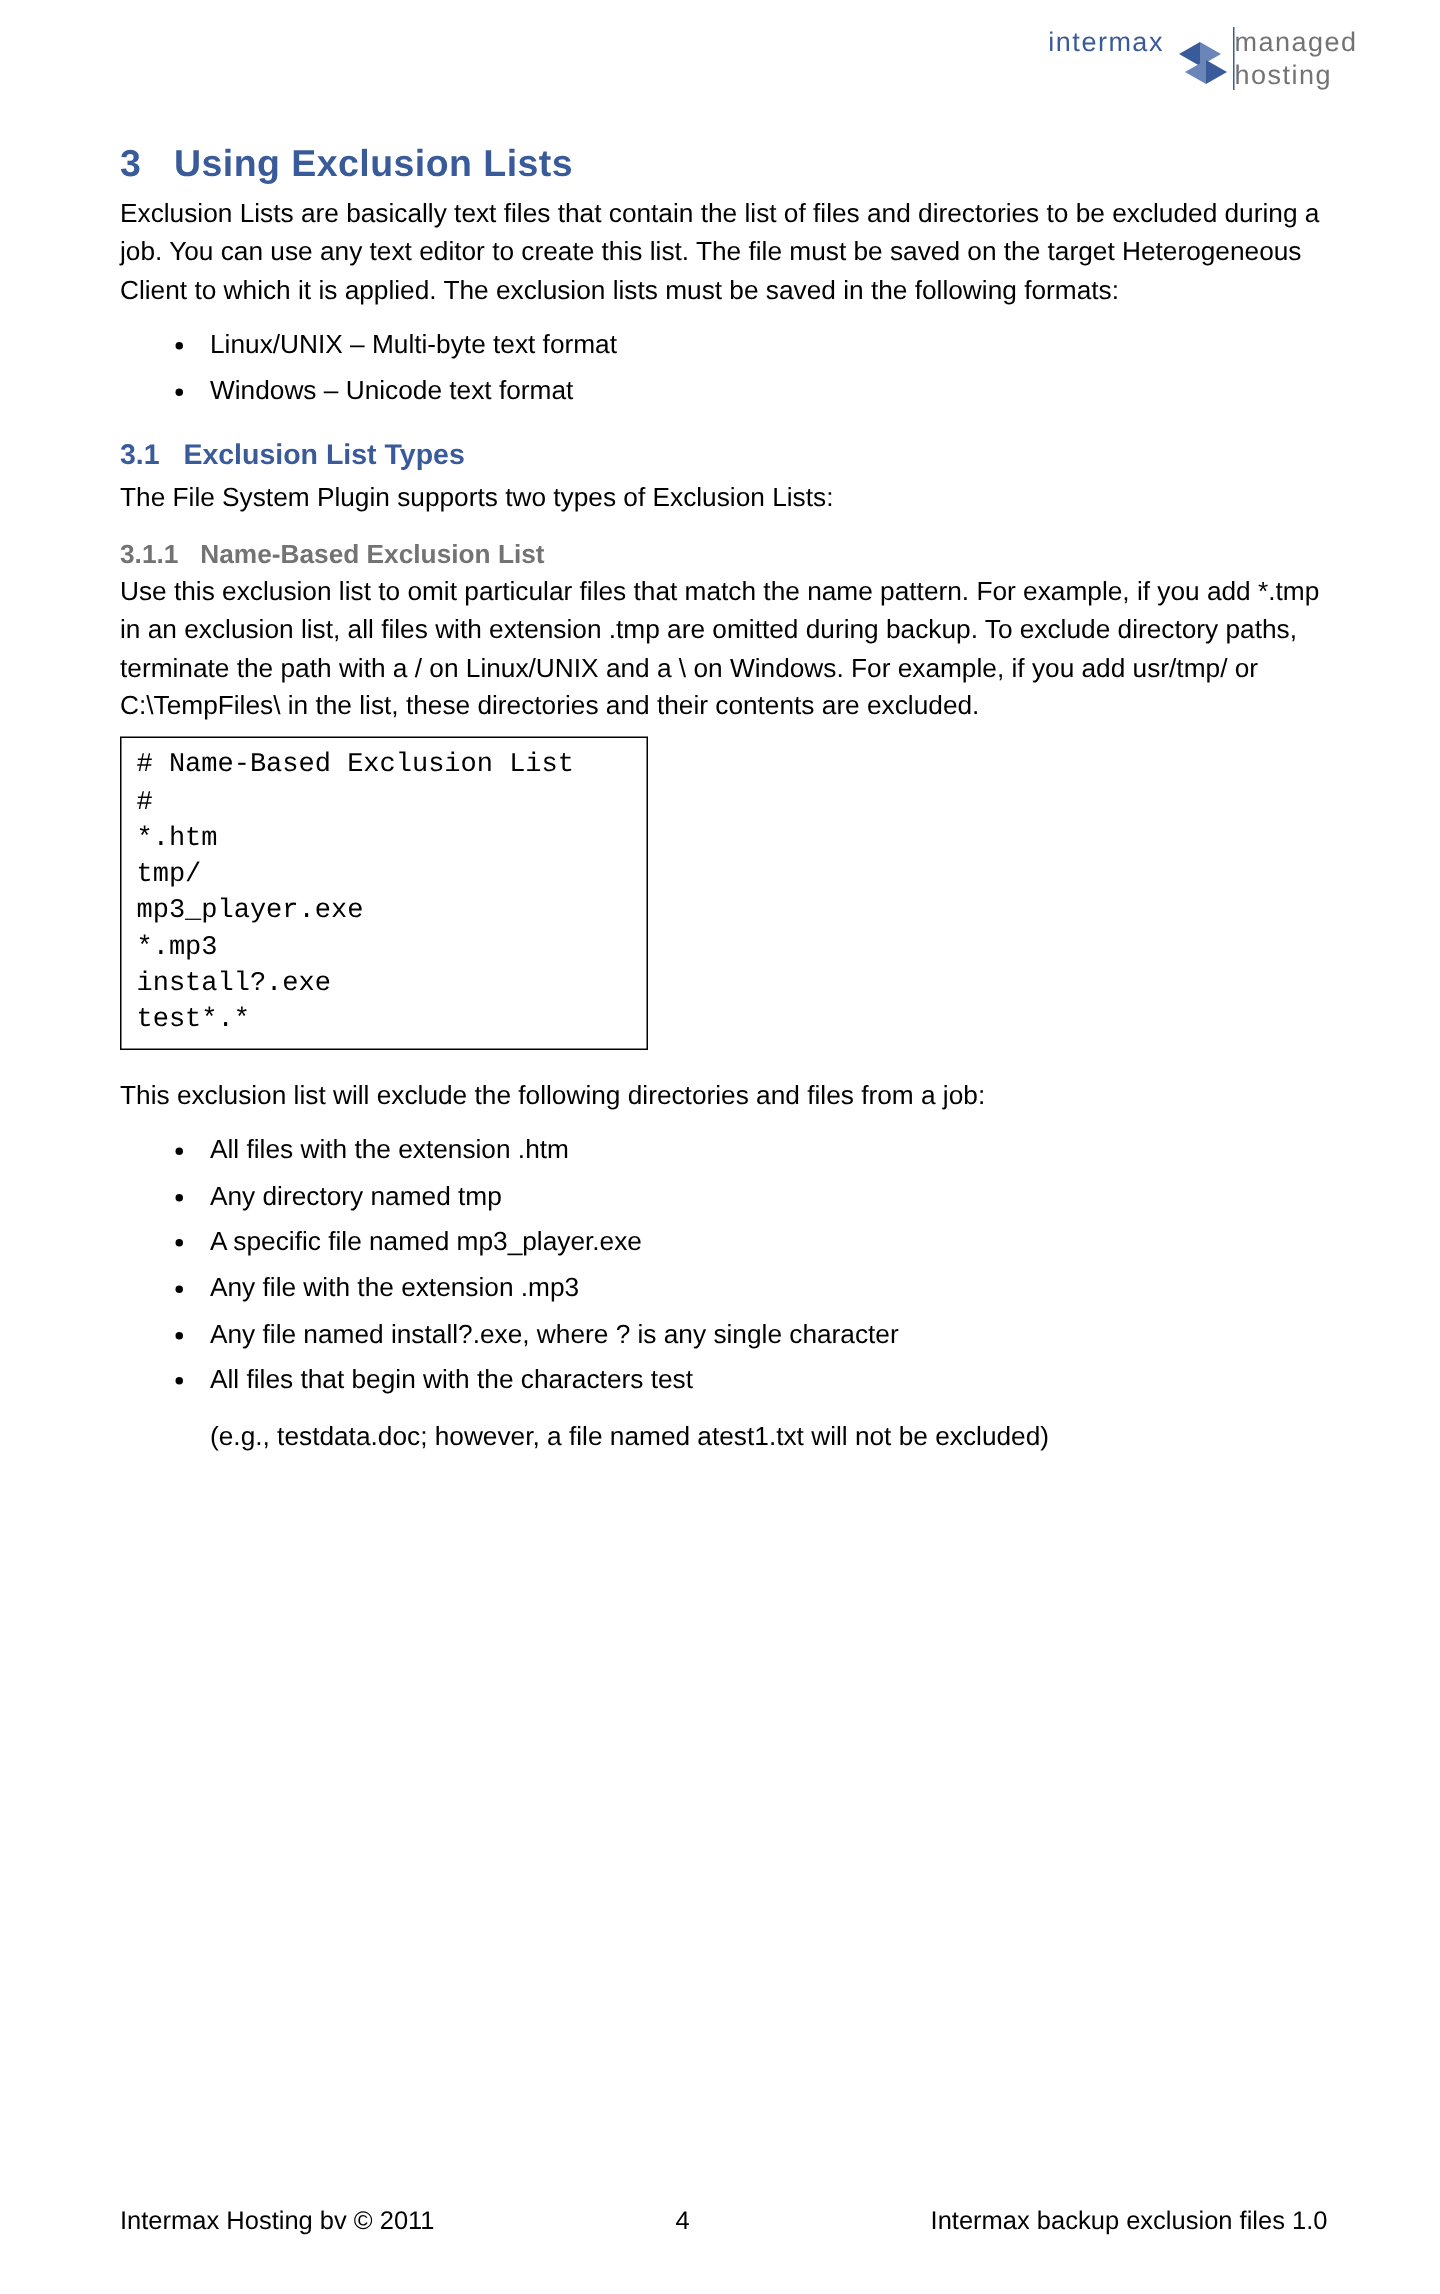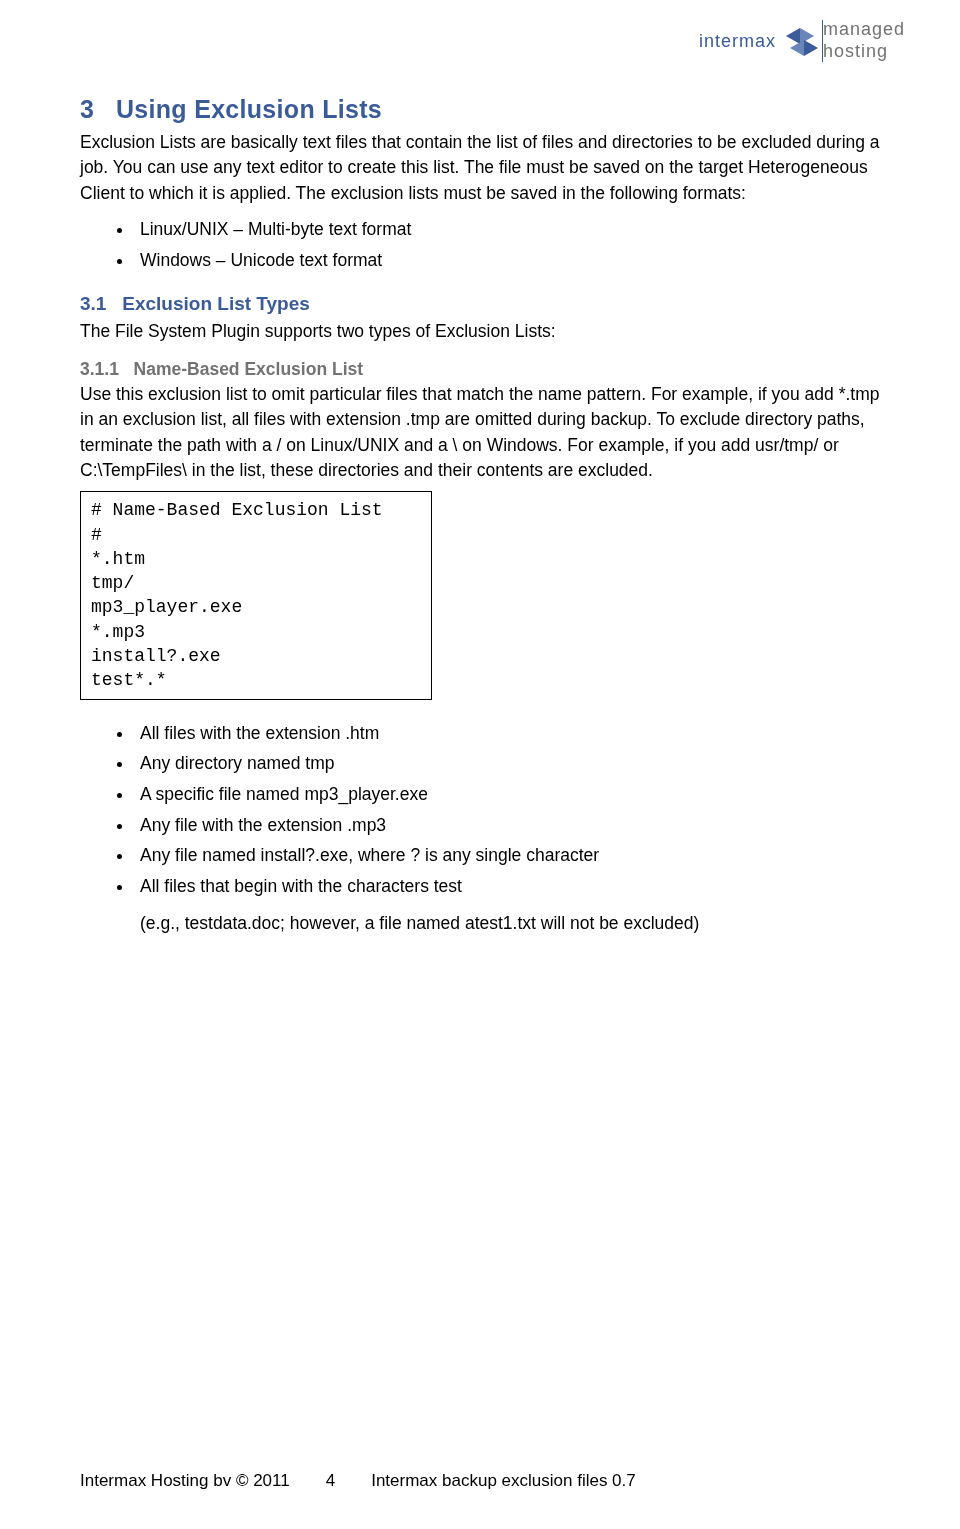--- a/index.html
+++ b/index.html
@@ -18,21 +18,21 @@
     padding: 95px 75px 0 80px;
     box-sizing: border-box;
     height: 100%;
     position: relative;
   }
   .logo {
     position: absolute;
     top: 18px;
     right: 55px;
     display: flex;
-    align-items: center;
+    align-items: flex-start;
   }
   .logo-text-left {
     color: #3a5b9a;
     font-size: 18px;
     letter-spacing: 1px;
     font-weight: 400;
   }
   .logo-mark {
     width: 46px;
     height: 46px;
@@ -93,21 +93,21 @@
     width: 330px;
     margin: 8px 0 18px 0;
     white-space: pre;
   }
   .footer {
     position: absolute;
     bottom: 38px;
     left: 80px;
     right: 75px;
     display: flex;
-    justify-content: flex-start;
+    justify-content: space-between;
     font-size: 17px;
     color: #000;
     gap: 36px;
   }
   .sub-li {
     padding-left: 60px;
     font-size: 17.5px;
     line-height: 1.45;
     margin-top: -4px;
   }
@@ -158,30 +158,31 @@
 
   <div class="codebox"># Name-Based Exclusion List
 #
 *.htm
 tmp/
 mp3_player.exe
 *.mp3
 install?.exe
 test*.*</div>
 
+  <p>This exclusion list will exclude the following directories and files from a job:</p>
 
   <ul>
     <li>All files with the extension .htm</li>
     <li>Any directory named tmp</li>
     <li>A specific file named mp3_player.exe</li>
     <li>Any file with the extension .mp3</li>
     <li>Any file named install?.exe, where ? is any single character</li>
     <li>All files that begin with the characters test</li>
   </ul>
   <p class="sub-li">(e.g., testdata.doc; however, a file named atest1.txt will not be excluded)</p>
 
   <div class="footer">
     <span>Intermax Hosting bv © 2011</span>
     <span>4</span>
-    <span>Intermax backup exclusion files 0.7</span>
+    <span>Intermax backup exclusion files 1.0</span>
   </div>
 
 </div>
 
 </body></html>

